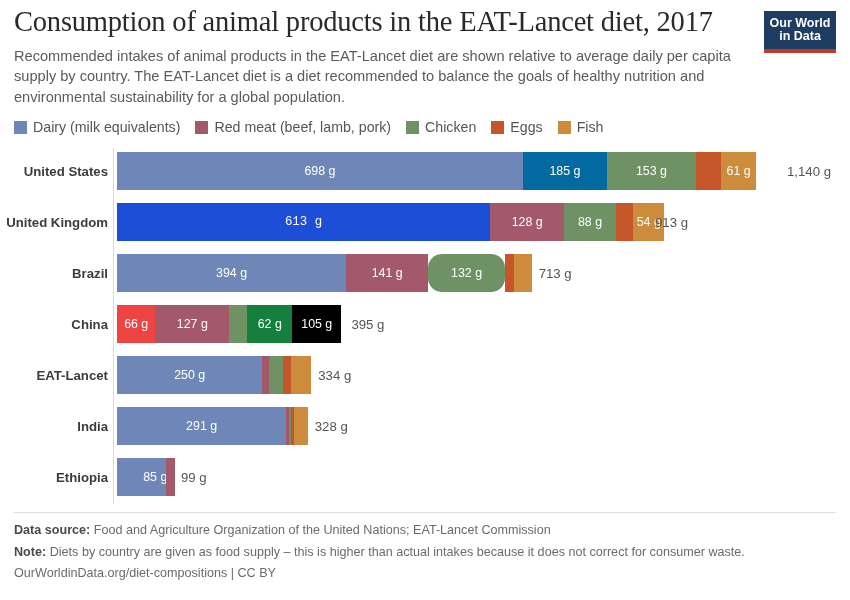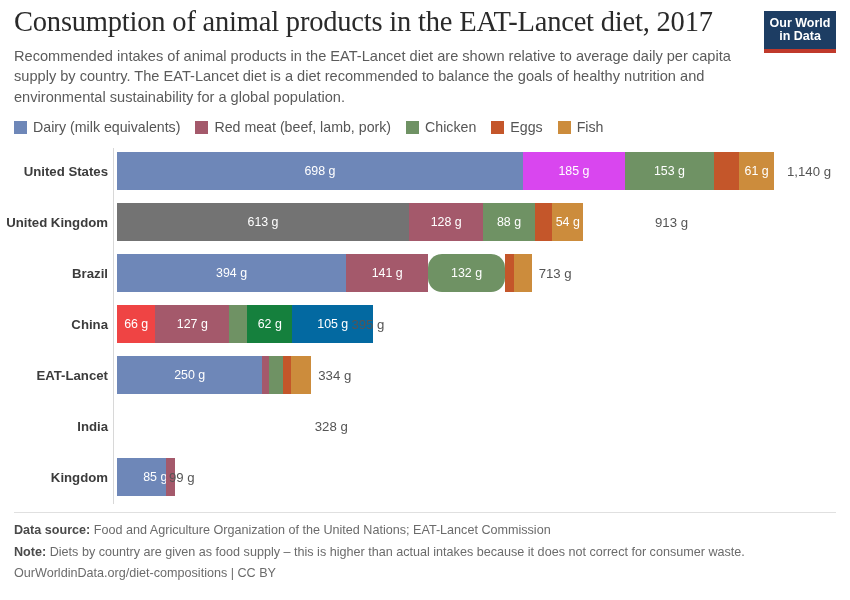--- a/index.html
+++ b/index.html
@@ -240,37 +240,37 @@
 
   <div class="plot">
     <div class="axis-line"></div>
     <div id="rows">
         <div class="row" style="top: 6px;">
           <div class="row-label">United States</div>
           <div class="bar">
             <div class="seg" style="width: 405.942px; background: rgb(110, 135, 184);">
               <span class="seg-label">698 g</span>
             </div>
-            <div class="seg" style="width: 102px; background: #d946ef;">
+            <div class="seg" style="width: 84px; background: #0369a1;">
               <span class="seg-label">185 g</span>
             </div>
             <div class="seg" style="width: 88.9816px; background: rgb(111, 146, 100);">
               <span class="seg-label">153 g</span>
             </div>
             <div class="seg" style="width: 25.0079px; background: rgb(196, 86, 42);"></div>
             <div class="seg" style="width: 35.4763px; background: rgb(204, 140, 60);">
               <span class="seg-label">61 g</span>
             </div>
           </div>
           <div class="row-total" style="left: 780px;">1,140 g</div>
         </div>
         <div class="row" style="top: 57px; border-radius: 10px;">
           <div class="row-label">United Kingdom</div>
           <div class="bar">
-            <div class="seg" style="width: 292px; background: #737373;">
+            <div class="seg" style="width: 373px; background: #1d4ed8; font-family: Liberation Mono, monospace;">
               <span class="seg-label">613 g</span>
             </div>
             <div class="seg" style="width: 74.4421px; background: rgb(164, 89, 107);">
               <span class="seg-label">128 g</span>
             </div>
             <div class="seg" style="width: 51.1789px; background: rgb(111, 146, 100);">
               <span class="seg-label">88 g</span>
             </div>
             <div class="seg" style="width: 17.4474px; background: rgb(196, 86, 42);"></div>
             <div class="seg" style="width: 31.4053px; background: rgb(204, 140, 60);">
@@ -302,52 +302,61 @@
             <div class="seg" style="width: 38.3842px; background: #ef4444;">
               <span class="seg-label">66 g</span>
             </div>
             <div class="seg" style="width: 73.8605px; background: rgb(164, 89, 107);">
               <span class="seg-label">127 g</span>
             </div>
             <div class="seg" style="width: 18.0289px; background: rgb(111, 146, 100);"></div>
             <div class="seg" style="width: 45px; background: #15803d;">
               <span class="seg-label">62 g</span>
             </div>
-            <div class="seg" style="width: 81px; background: #0369a1;">
+            <div class="seg" style="width: 49px; background: #000000;">
               <span class="seg-label">105 g</span>
             </div>
           </div>
           <div class="row-total" style="left: 344.397px;">395 g</div>
         </div>
         <div class="row" style="top: 210px;">
           <div class="row-label">EAT-Lancet</div>
           <div class="bar">
             <div class="seg" style="width: 145.395px; background: rgb(110, 135, 184);">
               <span class="seg-label">250 g</span>
             </div>
             <div class="seg" style="width: 6.39737px; background: rgb(164, 89, 107);"></div>
             <div class="seg" style="width: 13.9579px; background: rgb(111, 146, 100);"></div>
             <div class="seg" style="width: 8.14211px; background: rgb(196, 86, 42);"></div>
             <div class="seg" style="width: 20.3553px; background: rgb(204, 140, 60);"></div>
           </div>
           <div class="row-total" style="left: 311.247px;">334 g</div>
         </div>
         <div class="row" style="top: 261px;">
           <div class="row-label">India</div>
+          <div class="bar">
+            <div class="seg" style="width: 169.239px; background: rgb(110, 135, 184);">
+              <span class="seg-label">291 g</span>
+            </div>
+            <div class="seg" style="width: 2.32632px; background: rgb(164, 89, 107);"></div>
+            <div class="seg" style="width: 2.90789px; background: rgb(111, 146, 100);"></div>
+            <div class="seg" style="width: 2.32632px; background: rgb(196, 86, 42);"></div>
+            <div class="seg" style="width: 13.9579px; background: rgb(204, 140, 60);"></div>
+          </div>
           <div class="row-total" style="left: 307.758px;">328 g</div>
         </div>
         <div class="row" style="top: 312px;">
-          <div class="row-label">Kingdom</div>
+          <div class="row-label">Ethiopia</div>
           <div class="bar">
             <div class="seg" style="width: 49.4342px; background: rgb(110, 135, 184); padding-left: 27px;">
               <span class="seg-label">85 g</span>
             </div>
             <div class="seg" style="width: 8.14211px; background: rgb(164, 89, 107);"></div>
           </div>
-          <div class="row-total" style="left: 162px;">99 g</div>
+          <div class="row-total" style="left: 174px;">99 g</div>
         </div>
       </div>
   </div>
 
   <div class="footer-rule"></div>
   <div class="footer">
     <div class="footer-line">
       <b>Data source:</b>
       <span>Food and Agriculture Organization of the United Nations; EAT-Lancet Commission</span>
     </div>

